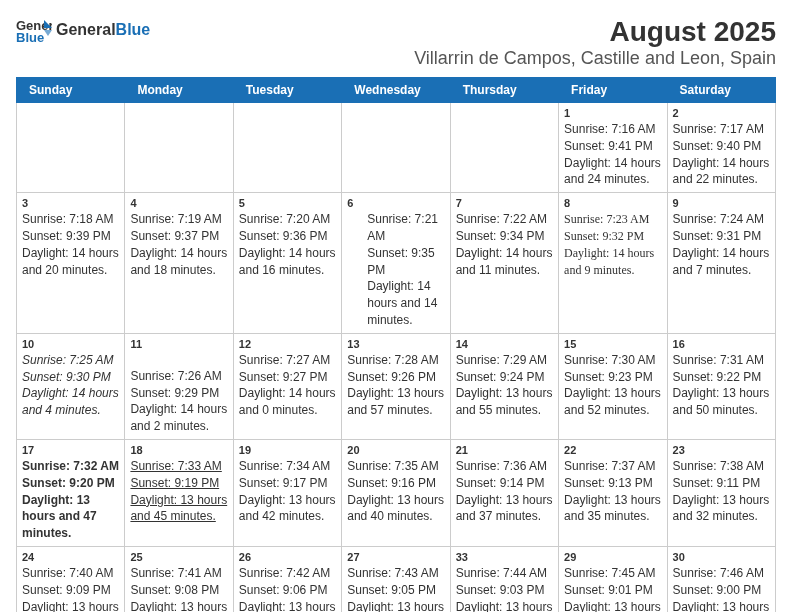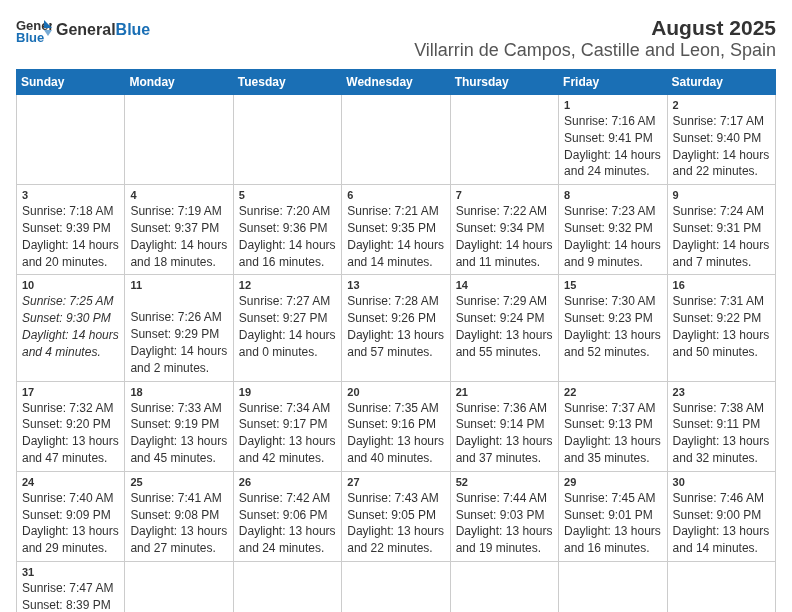--- a/index.html
+++ b/index.html
@@ -22,39 +22,39 @@
       gap: 4px;
     }
     .logo-icon {
       width: 36px;
       height: 28px;
     }
     .title-area {
       text-align: right;
     }
     .cal-title {
-      font-size: 21px;
+      font-size: 28px;
       font-weight: bold;
       color: #333;
     }
     .cal-subtitle {
       font-size: 18px;
       color: #555;
     }
     .calendar-table {
       width: 100%;
       border-collapse: collapse;
       border: 1px solid #ccc;
     }
     .calendar-table th {
       background: #1a6fb5;
       color: #fff;
       font-size: 12px;
       font-weight: bold;
-      padding: 5px 4px;
+      padding: 5px 12px;
       border: 1px solid #1a6fb5;
       text-align: left;
     }
     .calendar-table td {
       border: 1px solid #ccc;
       vertical-align: top;
       padding: 4px 5px;
       font-size: 9.5px;
       color: #333;
       width: calc(100% / 7);
@@ -148,33 +148,33 @@
 Daylight: 14 hours and 18 minutes.</div>
         </td>
         <td>
           <span class="day-number">5</span>
           <div class="day-info" style="white-space: pre-line;">Sunrise: 7:20 AM
 Sunset: 9:36 PM
 Daylight: 14 hours and 16 minutes.</div>
         </td>
         <td>
           <span class="day-number">6</span>
-          <div class="day-info" style="white-space: pre-line;">Sunrise: 7:21 AM
+          <div class="day-info" style="white-space: pre-line; margin-left: 20px;">Sunrise: 7:21 AM
 Sunset: 9:35 PM
 Daylight: 14 hours and 14 minutes.</div>
         </td>
         <td>
           <span class="day-number">7</span>
           <div class="day-info" style="white-space: pre-line;">Sunrise: 7:22 AM
 Sunset: 9:34 PM
 Daylight: 14 hours and 11 minutes.</div>
         </td>
         <td>
           <span class="day-number">8</span>
-          <div class="day-info" style="white-space: pre-line;">Sunrise: 7:23 AM
+          <div class="day-info" style="white-space: pre-line; font-family: Liberation Serif, serif;">Sunrise: 7:23 AM
 Sunset: 9:32 PM
 Daylight: 14 hours and 9 minutes.</div>
         </td>
         <td>
           <span class="day-number">9</span>
           <div class="day-info" style="white-space: pre-line;">Sunrise: 7:24 AM
 Sunset: 9:31 PM
 Daylight: 14 hours and 7 minutes.</div>
         </td>
       </tr>
@@ -218,27 +218,27 @@
         <td>
           <span class="day-number">16</span>
           <div class="day-info" style="white-space: pre-line;">Sunrise: 7:31 AM
 Sunset: 9:22 PM
 Daylight: 13 hours and 50 minutes.</div>
         </td>
       </tr>
       <tr class="week-row">
         <td>
           <span class="day-number">17</span>
-          <div class="day-info" style="white-space: pre-line;">Sunrise: 7:32 AM
+          <div class="day-info" style="white-space: pre-line; font-weight: bold;">Sunrise: 7:32 AM
 Sunset: 9:20 PM
 Daylight: 13 hours and 47 minutes.</div>
         </td>
         <td>
           <span class="day-number">18</span>
-          <div class="day-info" style="white-space: pre-line;">Sunrise: 7:33 AM
+          <div class="day-info" style="white-space: pre-line; text-decoration: underline;">Sunrise: 7:33 AM
 Sunset: 9:19 PM
 Daylight: 13 hours and 45 minutes.</div>
         </td>
         <td>
           <span class="day-number">19</span>
           <div class="day-info" style="white-space: pre-line;">Sunrise: 7:34 AM
 Sunset: 9:17 PM
 Daylight: 13 hours and 42 minutes.</div>
         </td>
         <td>
@@ -285,21 +285,21 @@
 Sunset: 9:06 PM
 Daylight: 13 hours and 24 minutes.</div>
         </td>
         <td>
           <span class="day-number">27</span>
           <div class="day-info" style="white-space: pre-line;">Sunrise: 7:43 AM
 Sunset: 9:05 PM
 Daylight: 13 hours and 22 minutes.</div>
         </td>
         <td>
-          <span class="day-number">52</span>
+          <span class="day-number">33</span>
           <div class="day-info" style="white-space: pre-line;">Sunrise: 7:44 AM
 Sunset: 9:03 PM
 Daylight: 13 hours and 19 minutes.</div>
         </td>
         <td>
           <span class="day-number">29</span>
           <div class="day-info" style="white-space: pre-line;">Sunrise: 7:45 AM
 Sunset: 9:01 PM
 Daylight: 13 hours and 16 minutes.</div>
         </td>

